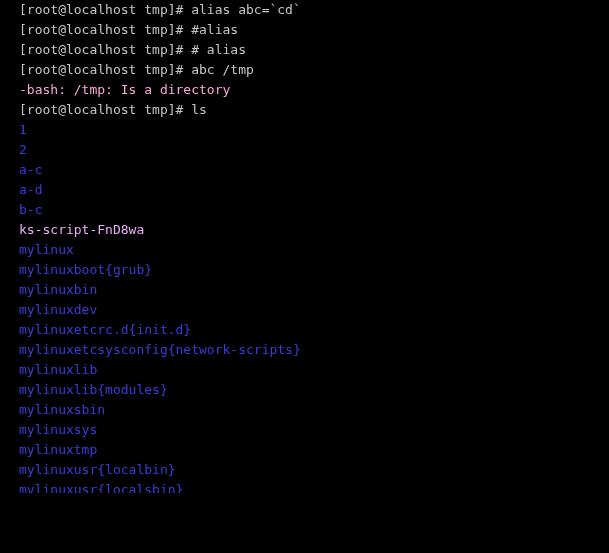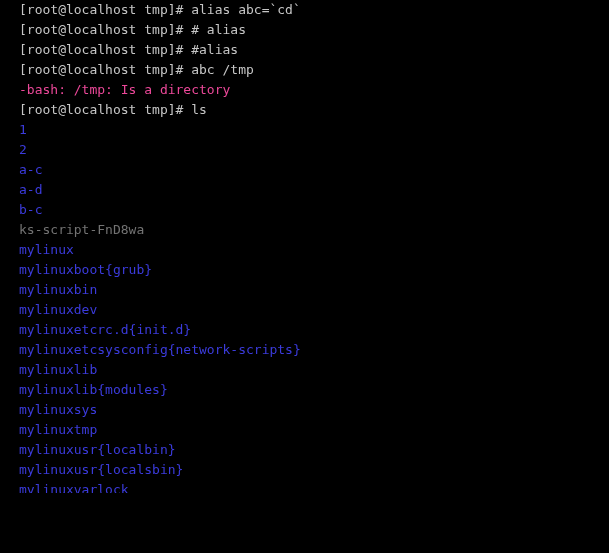--- a/index.html
+++ b/index.html
@@ -28,46 +28,47 @@
   }
   .line {
     white-space: pre;
     padding-left: 19px;
     height: 20px;
     line-height: 20px;
     font-size: 13px;
     margin: 0;
   }
   .c-prompt   { color: #c6c6c6; }
-  .c-output   { color: #ec4899; }
+  .c-output   { color: #f9a8d4; }
   .c-dir      { color: #3b3bdc; }
-  .c-exec     { color: #737373; }
+  .c-exec     { color: #f0abfc; }
 </style>
 </head>
 <body>
 
 <div id="terminal" style="background: rgb(0, 0, 0);">
     <div class="line"><span class="c-prompt">[root@localhost tmp]# </span><span class="c-prompt">alias abc=`cd`</span></div>
+    <div class="line"><span class="c-prompt">[root@localhost tmp]# </span><span class="c-prompt">#alias</span></div>
     <div class="line"><span class="c-prompt">[root@localhost tmp]# </span><span class="c-prompt"># alias</span></div>
-    <div class="line"><span class="c-prompt">[root@localhost tmp]# </span><span class="c-prompt">#alias</span></div>
     <div class="line"><span class="c-prompt">[root@localhost tmp]# </span><span class="c-prompt">abc /tmp</span></div>
     <div class="line"><span class="c-output">-bash: /tmp: Is a directory</span></div>
     <div class="line"><span class="c-prompt">[root@localhost tmp]# </span><span class="c-prompt">ls</span></div>
     <div class="line"><span class="c-dir">1</span></div>
     <div class="line"><span class="c-dir">2</span></div>
     <div class="line"><span class="c-dir">a-c</span></div>
     <div class="line"><span class="c-dir">a-d</span></div>
     <div class="line"><span class="c-dir">b-c</span></div>
     <div class="line"><span class="c-exec">ks-script-FnD8wa</span></div>
     <div class="line"><span class="c-dir">mylinux</span></div>
     <div class="line"><span class="c-dir">mylinuxboot{grub}</span></div>
     <div class="line"><span class="c-dir">mylinuxbin</span></div>
     <div class="line"><span class="c-dir">mylinuxdev</span></div>
     <div class="line"><span class="c-dir">mylinuxetcrc.d{init.d}</span></div>
     <div class="line"><span class="c-dir">mylinuxetcsysconfig{network-scripts}</span></div>
     <div class="line"><span class="c-dir">mylinuxlib</span></div>
     <div class="line"><span class="c-dir">mylinuxlib{modules}</span></div>
+    <div class="line"><span class="c-dir">mylinuxsbin</span></div>
     <div class="line"><span class="c-dir">mylinuxsys</span></div>
     <div class="line"><span class="c-dir">mylinuxtmp</span></div>
     <div class="line"><span class="c-dir">mylinuxusr{localbin}</span></div>
     <div class="line"><span class="c-dir">mylinuxusr{localsbin}</span></div>
     <div class="line"><span class="c-dir">mylinuxvarlock</span></div>
   </div>
 
 </body></html>

